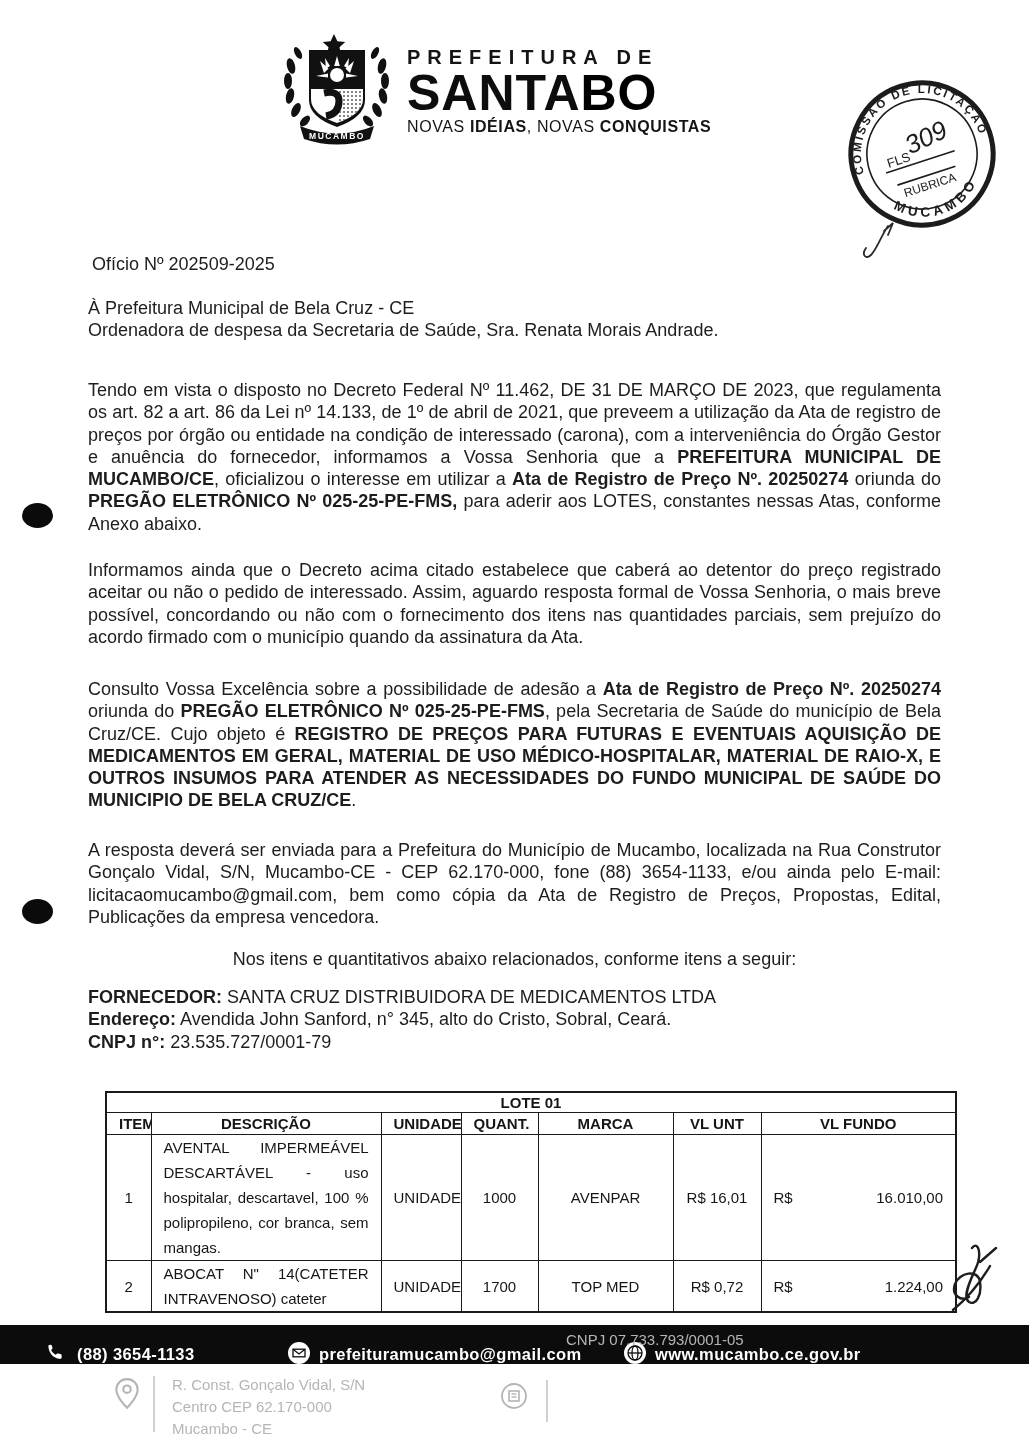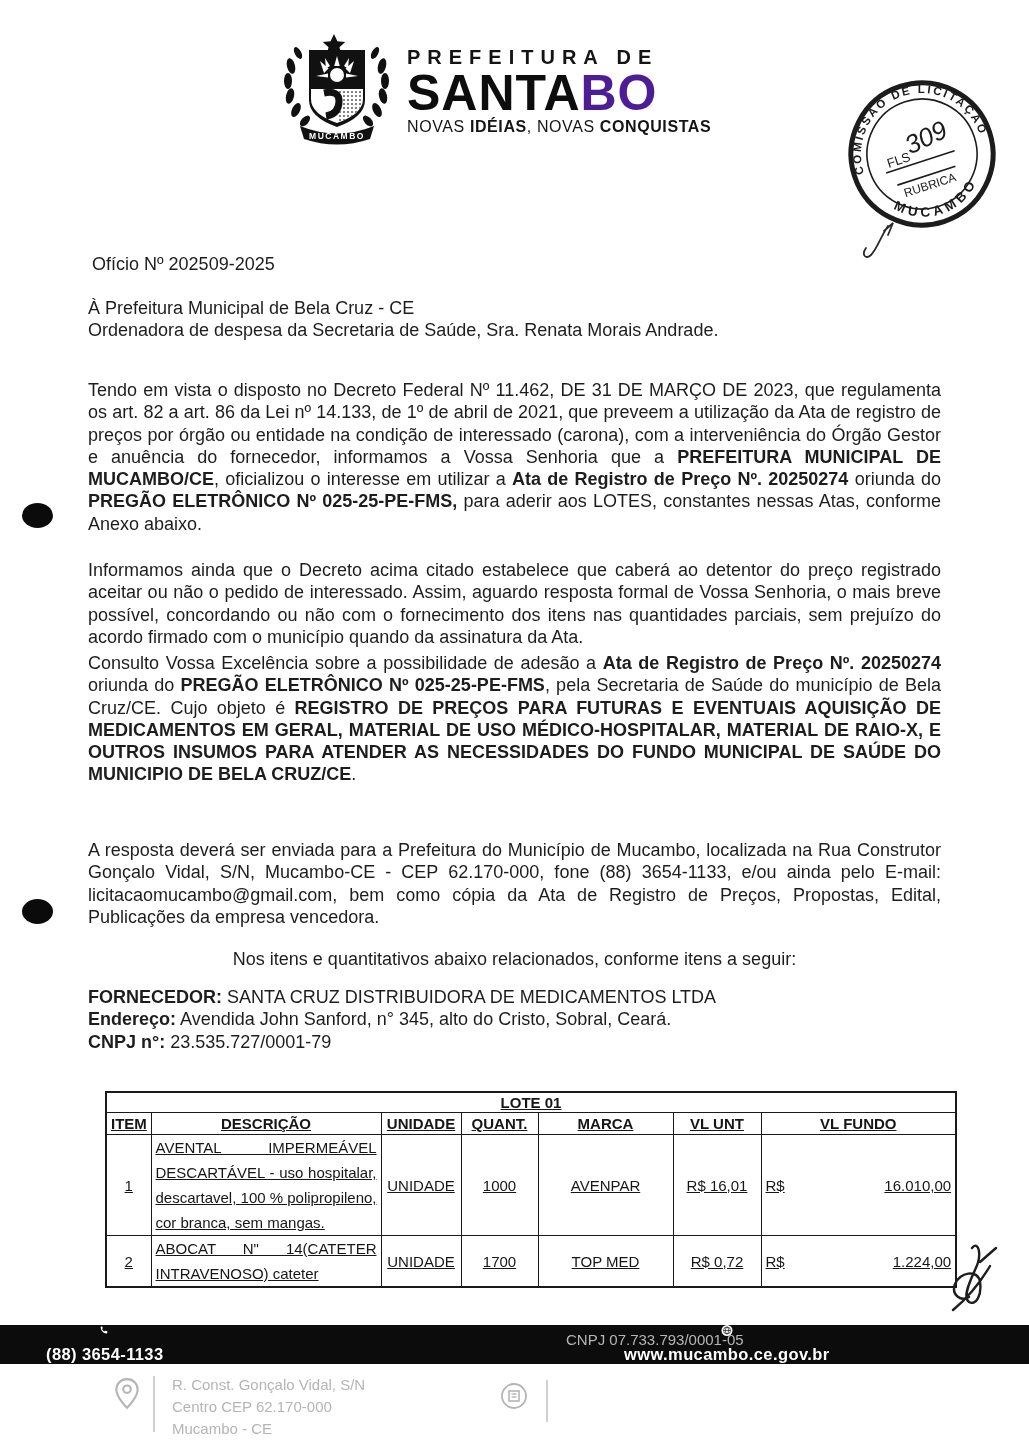--- a/index.html
+++ b/index.html
@@ -5,61 +5,61 @@
   html,body{margin:0;padding:0;background:#e8e8e8;}
   .page{position:relative;width:1029px;height:1445px;background:#ffffff;margin:0 auto;
         font-family:"Liberation Sans",sans-serif;color:#1d1d1d;overflow:hidden;}
   .abs{position:absolute;}
 
   
   .crest{left:278px;top:34px;}
   .wordmark{left:407px;top:46px;}
   .wm-title{font-weight:bold;font-size:20px;letter-spacing:7px;color:#141414;}
   .wm-name{font-size:50px;font-weight:bold;letter-spacing:1px;line-height:46px;color:#0d0d0d;margin-top:1px;}
-  .wm-name .faded{color:#4c1d95;text-shadow:0 0 1px #dcdcdc;}
+  .wm-name .faded{color:#000000;text-shadow:0 0 1px #dcdcdc;}
   .wm-tagline{font-size:16px;letter-spacing:.6px;margin-top:2px;color:#141414;}
   .wm-tagline b{font-weight:bold;}
 
   
   .stamp{left:834px;top:62px;}
   .stamp-tick{left:858px;top:218px;}
 
   
   .ref{left:92px;top:254px;font-size:18px;}
   .recipient{left:88px;top:297px;font-size:18px;line-height:22.3px;}
   .para{left:88px;width:853px;font-size:18px;line-height:22.3px;text-align:justify;}
   .para b{font-weight:bold;}
-  .p1{top:379px;} .p2{top:559px;} .p3{top:652px;} .p4{top:839px;}
+  .p1{top:379px;} .p2{top:559px;} .p3{top:678px;} .p4{top:839px;}
   .p5{top:948px;text-align:center;}
   .supplier{left:88px;top:986px;font-size:18px;line-height:22.4px;}
   .supplier b{font-weight:bold;}
 
   
   .dot{position:absolute;background:#0b0b0b;border-radius:50%;width:31px;height:25px;left:22px;}
   .dot1{top:503px;} .dot2{top:899px;}
 
   
   .lote-table{position:absolute;left:105px;top:1091px;width:850px;border-collapse:collapse;
               table-layout:fixed;font-size:15px;color:#161616;border:2px solid #1a1a1a;}
-  .lote-table td{border:1px solid #1a1a1a;padding:0 4px;overflow:hidden;text-decoration:underline;}
+  .lote-table td{border:1px solid #1a1a1a;padding:0 12px;overflow:hidden;}
   .lote-row td{height:19px;text-align:center;font-weight:bold;}
   .head-row td{height:21px;text-align:center;font-weight:bold;}
   .item-cell{text-align:center;vertical-align:middle;}
   .desc-cell{text-align:justify;vertical-align:top;line-height:25px;padding:1px 6px 1px 5px;}
   .mid{text-align:center;vertical-align:middle;}
   .r1{height:87px;} .r2{height:33px;}
   .vl-total{display:flex;justify-content:space-between;align-items:center;width:100%;}
 
   
   .signature{left:942px;top:1238px;}
 
   
   .band{left:0;top:1325px;width:1029px;height:39px;background:#0c0c0c;color:#ffffff;}
-  .band-item{position:absolute;top:0;height:39px;display:flex;align-items:center;gap:9px;
-             font-size:16.5px;font-weight:bold;letter-spacing:.4px;flex-direction:column;}
+  .band-item{position:absolute;top:0;height:39px;display:flex;align-items:flex-end;gap:9px;
+             font-size:16.5px;font-weight:bold;letter-spacing:.4px;}
   .bi-phone{left:46px;} .bi-mail{left:288px;} .bi-web{left:624px;}
 
   
   .foot{position:absolute;color:#b5b5b5;}
   .foot-divider{width:2px;background:#d0d0d0;}
   .addr{left:172px;top:1374px;font-size:15px;line-height:22px;}
   .cnpj-text{left:566px;top:1331px;font-size:15px;}
   .div1{left:153px;top:1376px;height:56px;}
   .div2{left:546px;top:1380px;height:42px;}
   .pin{left:114px;top:1378px;} .bld{left:500px;top:1382px;}
@@ -222,20 +222,28 @@
     <path d="M30 10 C36 2 41 16 33 32 C26 47 21 60 27 64 C34 68 40 57 38 44 C36 30 17 35 13 46 C9 57 19 64 27 59 M11 72 C22 63 35 50 48 28 M38 24 L54 10" stroke="#1e1e1e" stroke-width="2.4" fill="none" stroke-linecap="round"></path>
   </svg>
 
   <div class="abs band">
     <div class="band-item bi-phone">
       <svg width="22" height="22" viewBox="0 0 24 24">
         <path d="M4.2 3 C3.1 3 2.5 4 2.6 5.2 C3.2 12 8.1 17.8 14.9 18.4 C16.1 18.5 17.1 18 17.1 17 L17.1 14.7 C17.1 13.9 16.6 13.3 15.8 13.1 L13.2 12.5 C12.5 12.35 11.8 12.6 11.4 13.2 L10.8 14 C8.5 12.9 6.6 11 5.5 8.7 L6.3 8.1 C6.9 7.7 7.2 7 7 6.3 L6.4 3.7 C6.2 3.5 5.6 3 4.8 3 z" fill="#ffffff"></path>
       </svg>
       <span>(88) 3654-1133</span>
     </div>
+    <div class="band-item bi-mail">
+      <svg width="22" height="22" viewBox="0 0 22 22">
+        <circle cx="11" cy="11" r="11" fill="#ffffff"></circle>
+        <rect x="5" y="7.2" width="12" height="7.6" fill="none" stroke="#0c0c0c" stroke-width="1.3"></rect>
+        <path d="M5 7.2 l6 4.8 6 -4.8" fill="none" stroke="#0c0c0c" stroke-width="1.3"></path>
+      </svg>
+      <span>prefeituramucambo@gmail.com</span>
+    </div>
     <div class="band-item bi-web">
       <svg width="22" height="22" viewBox="0 0 22 22">
         <circle cx="11" cy="11" r="11" fill="#ffffff"></circle>
         <circle cx="11" cy="11" r="7" fill="none" stroke="#0c0c0c" stroke-width="1.3"></circle>
         <ellipse cx="11" cy="11" rx="3" ry="7" fill="none" stroke="#0c0c0c" stroke-width="1.3"></ellipse>
         <line x1="4" y1="11" x2="18" y2="11" stroke="#0c0c0c" stroke-width="1.3"></line>
       </svg>
       <span>www.mucambo.ce.gov.br</span>
     </div>
   </div>

